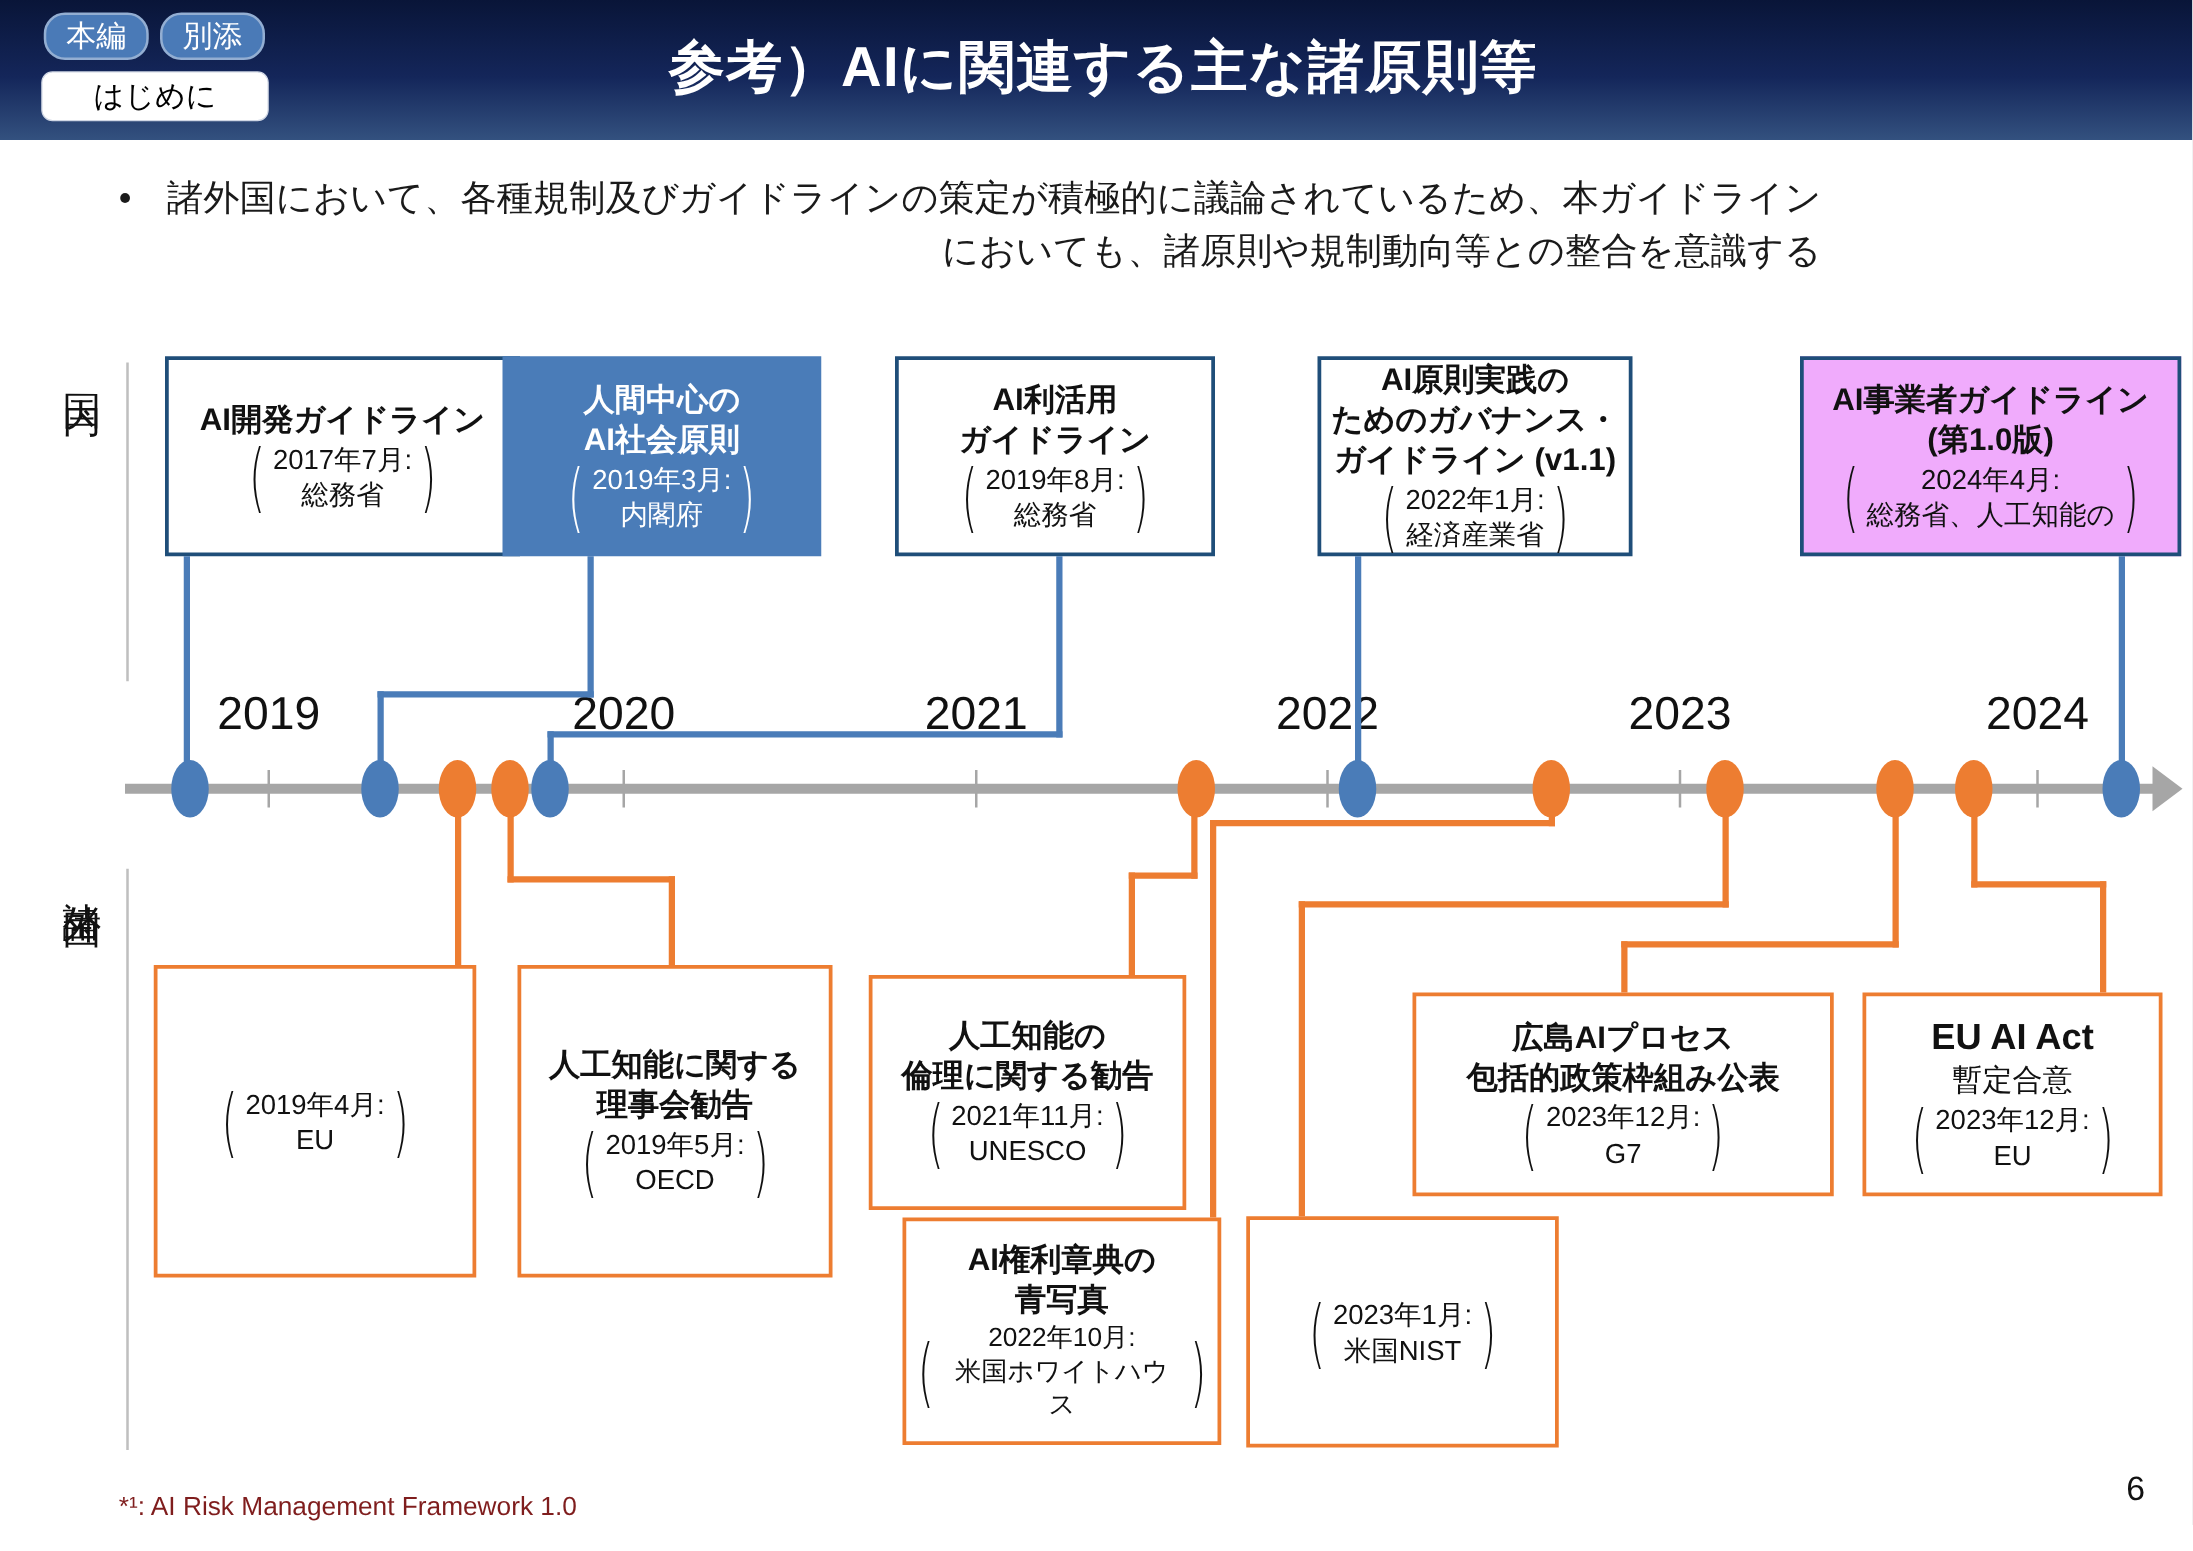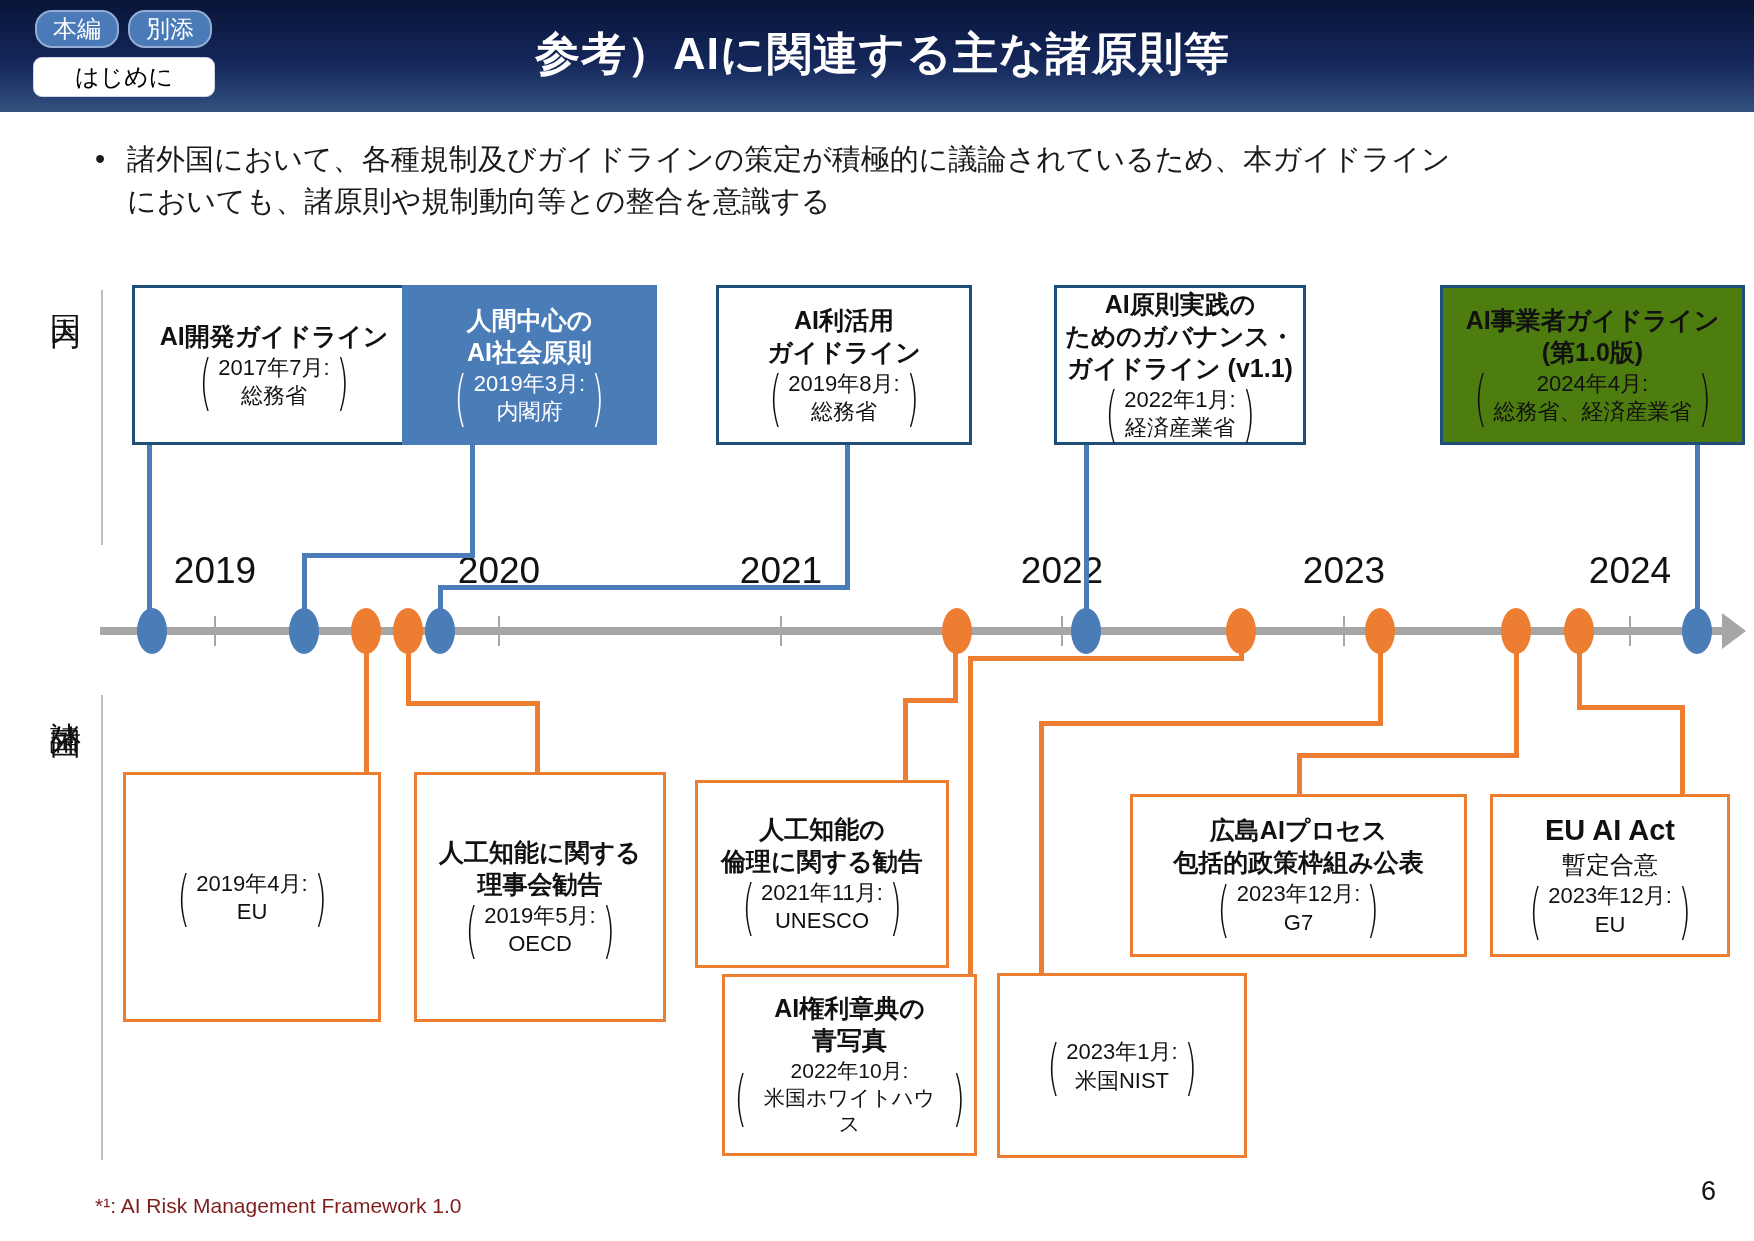--- a/index.html
+++ b/index.html
@@ -24,42 +24,42 @@
   }
   .tab-main { left:35px; } .tab-annex { left:128px; }
   .tab-section {
     position:absolute; left:33px; top:57px; width:182px; height:40px;
     background:#ffffff; border:1px solid #cfd6e4; border-radius:9px;
     color:#000; font-size:24px; display:flex; align-items:center; justify-content:center;
   }
   
   .intro { position:absolute; left:95px; top:138px; width:1365px; display:flex; font-size:29px; line-height:1.45; color:#1a1a1a; }
   .intro .bullet { width:32px; flex:none; }
-  .intro .txt { width:1330px; }
+  .intro .txt { width:1330px;text-align:right; }
   
   .vlabel { position:absolute; writing-mode:vertical-rl; text-orientation:upright; font-size:31px; color:#111; letter-spacing:4px; }
   .vlabel-domestic { left:44px; top:290px; }
   .vlabel-foreign  { left:44px; top:697px; }
   .vline { position:absolute; width:2px; background:#bfbfbf; left:101px; }
   .vline-domestic { top:290px; height:255px; }
   .vline-foreign  { top:695px; height:465px; }
   
   .ebox {
     position:absolute; background:#fff; display:flex; flex-direction:column;
     align-items:center; justify-content:center; padding:6px 4px; text-align:center;
   }
   .ebox.navy   { border:3px solid #1f4e79; }
   .ebox.orange { border:3px solid #ed7d31; }
   .ebox-title { font-size:25px; font-weight:bold; line-height:1.28; white-space:pre-line; }
   .ebox-sub   { font-size:24px; line-height:1.3; }
   .note { display:flex; align-items:center; justify-content:center; margin-top:2px; }
   .brk { font-size:60px; font-weight:100; line-height:0.9; transform:scaleX(0.55); font-family:"DejaVu Sans",sans-serif; }
   .note-body { font-size:22px; line-height:1.28; text-align:center; padding:0 1px; }
   .ebox.fill-blue  { background:#4a7cb8; border:none; color:#ffffff; }
-  .ebox.fill-light { background:#4d7c0f; }
+  .ebox.fill-light { background:#f0abfc; }
   
   .b1 { left:132px;  top:285px; width:284px; height:160px; }
   .b2 { left:402px;  top:285px; width:255px; height:160px; }
   .b3 { left:716px;  top:285px; width:256px; height:160px; }
   .b4 { left:1054px; top:285px; width:252px; height:160px; }
   .b5 { left:1440px; top:285px; width:305px; height:160px; }
   
   .fA { left:123px;  top:772px; width:258px; height:250px; }
   .fB { left:414px;  top:772px; width:252px; height:250px; }
   .fC { left:695px;  top:780px; width:254px; height:188px; }
@@ -158,21 +158,21 @@
     </div>
   </div>
 
   <div class="ebox navy fill-light b5">
     <div class="ebox-title">AI事業者ガイドライン
 (第1.0版)</div>
     <div class="note">
       <span class="brk">(</span>
       <div class="note-body">
         <div>2024年4月:</div>
-        <div>総務省、経済産業省</div>
+        <div>総務省、人工知能の</div>
       </div>
       <span class="brk">)</span>
     </div>
   </div>
 
   <div class="ln blue" style="left:147px;top:445px;width:5px;height:186px;"></div>
   <div class="ln blue" style="left:470px;top:445px;width:5px;height:113px;"></div>
   <div class="ln blue" style="left:302px;top:553px;width:173px;height:5px;"></div>
   <div class="ln blue" style="left:302px;top:553px;width:5px;height:78px;"></div>
   <div class="ln blue" style="left:845px;top:445px;width:5px;height:145px;"></div>

